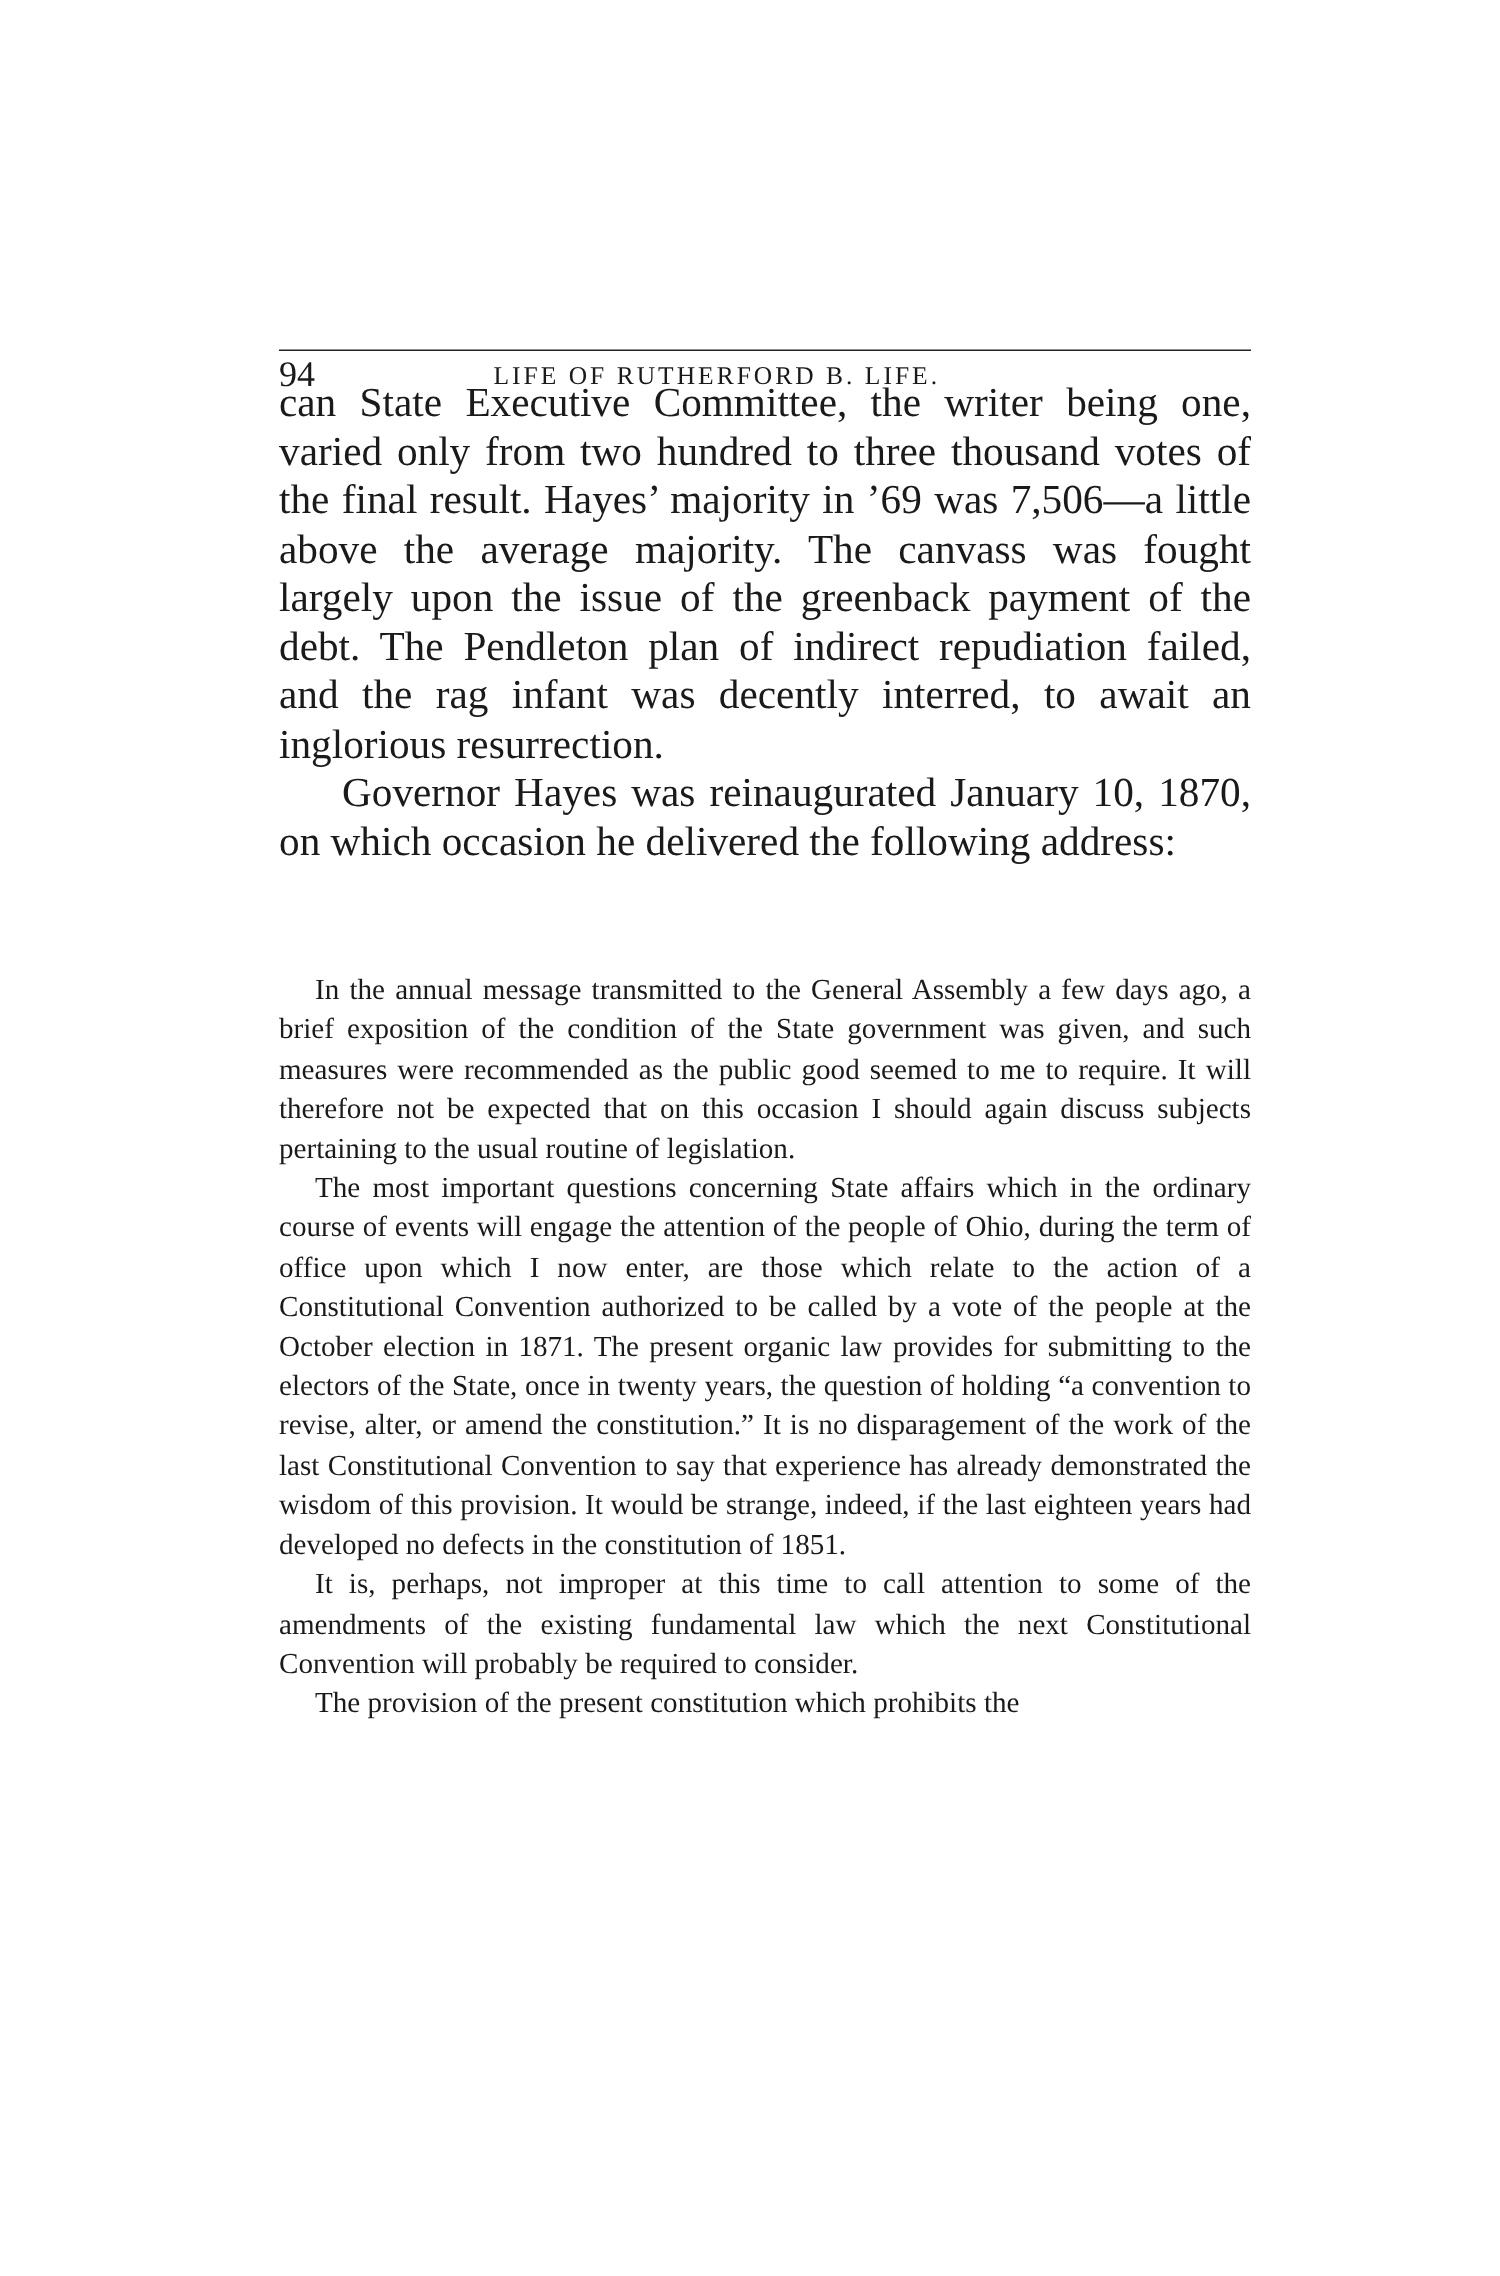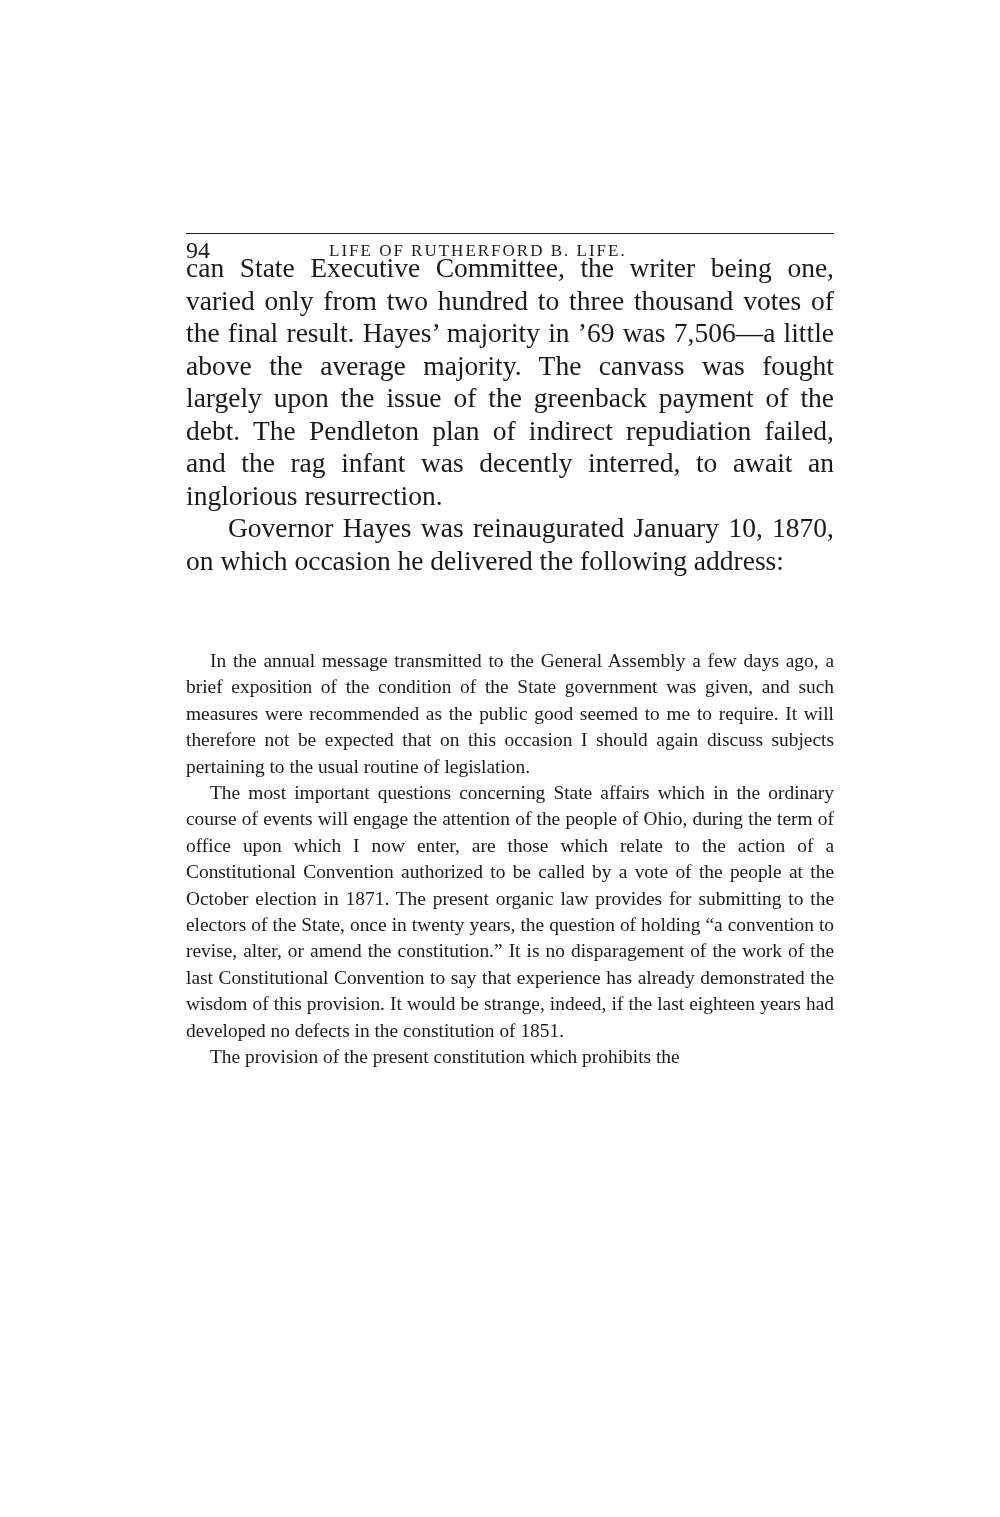--- a/index.html
+++ b/index.html
@@ -105,16 +105,17 @@
   <div class="header-rule"></div>
 
   <div class="large-block">
     <p>can State Executive Committee, the writer being one, varied only from two hundred to three thousand votes of the final result. Hayes’ majority in ’69 was 7,506—a little above the average majority. The canvass was fought largely upon the issue of the greenback payment of the debt. The Pendleton plan of indirect repudiation failed, and the rag infant was decently interred, to await an inglorious resurrection.</p>
     <p class="indent">Governor Hayes was reinaugurated January 10, 1870, on which occasion he delivered the following address:</p>
   </div>
 
   <div class="small-block">
     <p>In the annual message transmitted to the General Assembly a few days ago, a brief exposition of the condition of the State government was given, and such measures were recommended as the public good seemed to me to require. It will therefore not be expected that on this occasion I should again discuss subjects pertaining to the usual routine of legislation.</p>
     <p>The most important questions concerning State affairs which in the ordinary course of events will engage the attention of the people of Ohio, during the term of office upon which I now enter, are those which relate to the action of a Constitutional Convention authorized to be called by a vote of the people at the October election in 1871. The present organic law provides for submitting to the electors of the State, once in twenty years, the question of holding “a convention to revise, alter, or amend the constitution.” It is no disparagement of the work of the last Constitutional Convention to say that experience has already demonstrated the wisdom of this provision. It would be strange, indeed, if the last eighteen years had developed no defects in the constitution of 1851.</p>
+    <p>It is, perhaps, not improper at this time to call attention to some of the amendments of the existing fundamental law which the next Constitutional Convention will probably be required to consider.</p>
     <p>The provision of the present constitution which prohibits the</p>
   </div>
 
 </div>
 
 </body></html>

